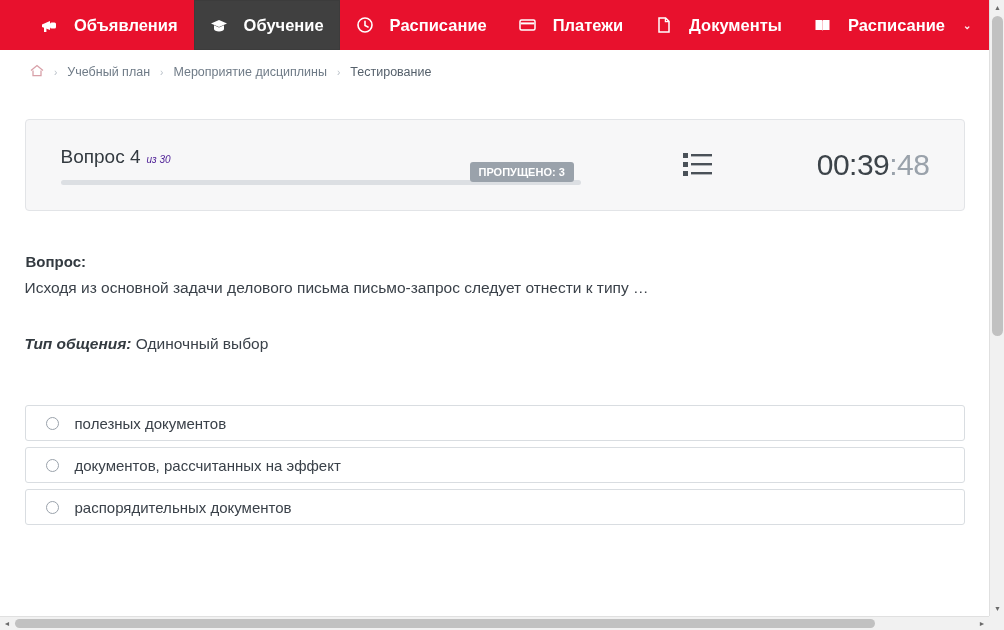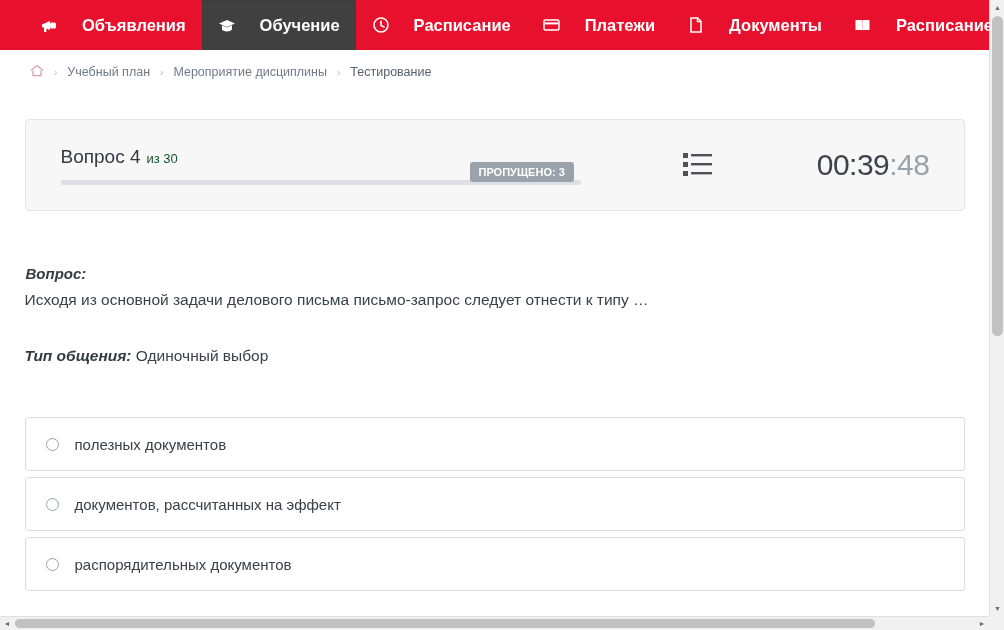--- a/index.html
+++ b/index.html
@@ -82,21 +82,21 @@
     height: 50px;
     background: #e8112d;
     display: flex;
     align-items: stretch;
     padding-left: 24px;
     color: #ffffff;
   }
   .nav-item {
     display: flex;
     align-items: center;
-    gap: 24px;
+    gap: 16px;
     padding: 16px 16px;
     font-size: 16.5px;
     font-weight: bold;
     color: #ffffff;
     white-space: nowrap;
     cursor: pointer;
   }
   .nav-item.active {
     background: #404040;
     box-shadow: inset 0 0 0 1px rgba(0,0,0,0.06);
@@ -164,22 +164,23 @@
     position: relative;
   }
   .qtitle {
     font-size: 19px;
     color: #333a40;
     display: flex;
     align-items: baseline;
     gap: 6px;
   }
   .qtitle .of {
-    font-size: 13px;
-    color: #14532d;
+    font-size: 10px;
+    font-style: italic;
+    color: #4c1d95;
   }
   .progress-track {
     margin-top: 12px;
     width: 520px;
     height: 5px;
     background: #dcdfe3;
     border-radius: 3px;
     overflow: hidden;
   }
   .progress-fill {
@@ -215,24 +216,23 @@
     padding-right: 34px;
     font-size: 30px;
     color: #3c4349;
     letter-spacing: -0.5px;
     white-space: nowrap;
   }
   .timer .sec { color: #9aa2ab; }
 
   
   .qlabel {
-    margin-top: 54px;
+    margin-top: 42px;
     font-size: 15px;
     font-weight: bold;
-    font-style: italic;
     color: #333a40;
     padding-left: 1px;
   }
   .qtext {
     margin-top: 9px;
     font-size: 15.5px;
     color: #3a4149;
   }
   .atype {
     margin-top: 38px;
@@ -241,21 +241,21 @@
   }
   .atype b {
     font-weight: bold;
     font-style: italic;
     color: #333a40;
   }
 
   
   .options { margin-top: 52px; }
   .option {
-    height: 54px;
+    height: 36px;
     border: 1px solid #d9dde1;
     border-radius: 3px;
     background: #ffffff;
     display: flex;
     align-items: center;
     padding-left: 20px;
     gap: 16px;
     margin-bottom: 6px;
     cursor: pointer;
   }

